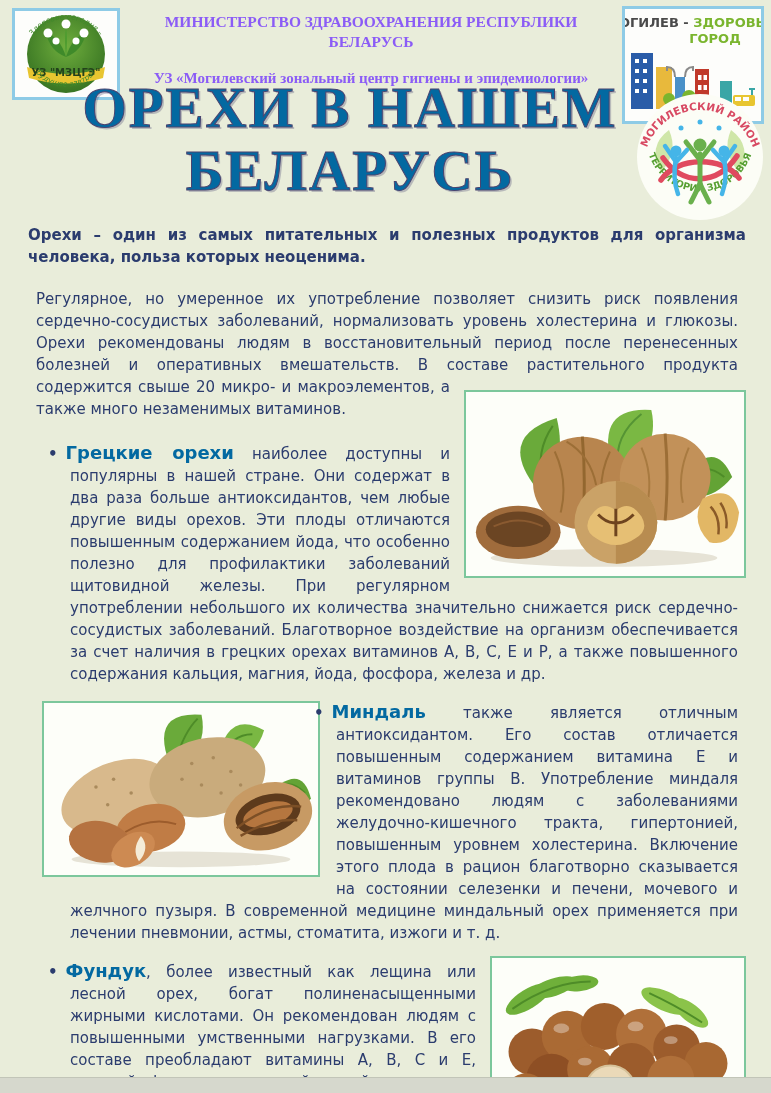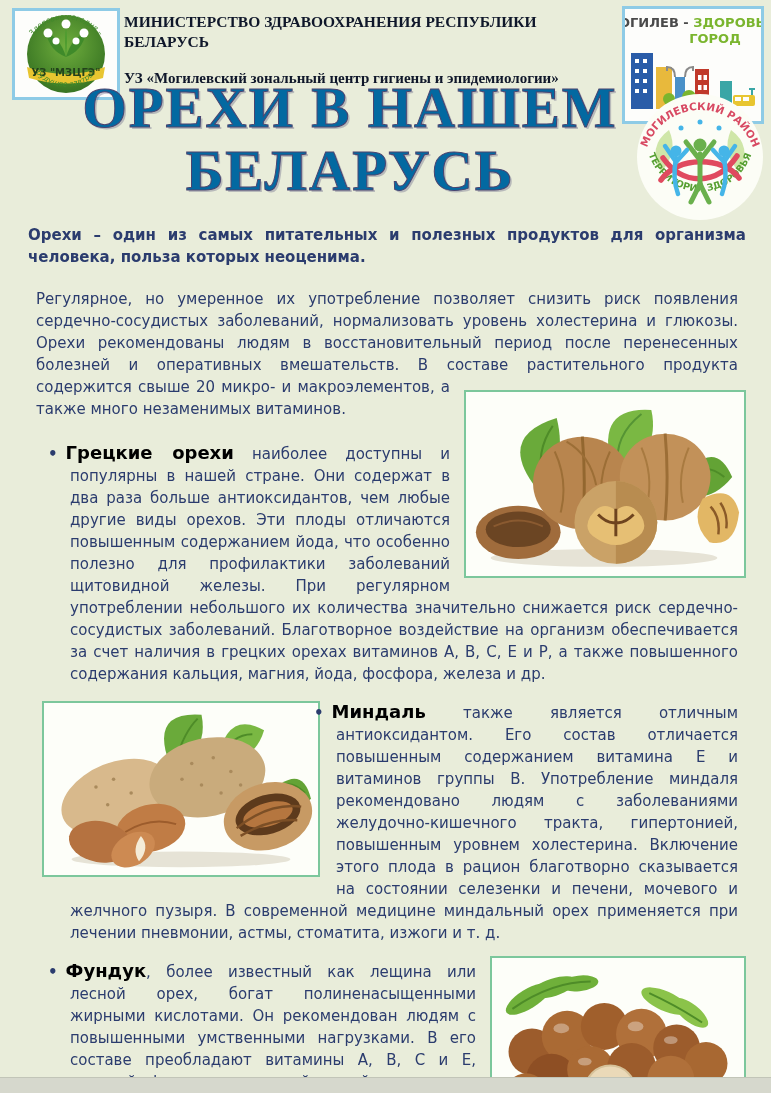--- a/index.html
+++ b/index.html
@@ -6,43 +6,43 @@
   .page{
     position:relative;width:771px;height:1093px;overflow:hidden;
     background:#e9edda;
     font-family:"DejaVu Sans",sans-serif;
   }
   
   .logo-box{position:absolute;background:#fdfdfb;border:3px solid #8ecbe6;box-sizing:border-box;}
   .logo-left{left:12px;top:8px;width:108px;height:92px;}
   .logo-right{left:622px;top:6px;width:142px;height:118px;}
   .ministry{
-    position:absolute;left:124px;top:12px;width:494px;
-    font-family:"Liberation Serif",serif;font-weight:bold;color:#0f172a;
+    position:absolute;left:124px;top:12px;width:494px;text-align:center;
+    font-family:"Liberation Serif",serif;font-weight:bold;color:#8b5cf6;
   }
   .ministry .l1{font-size:15.5px;line-height:20px;}
   .ministry .l2{font-size:15px;line-height:20px;margin-top:16px;}
   
   .title{
     position:absolute;left:40px;top:76px;width:620px;text-align:center;
     font-family:"Liberation Serif",serif;font-weight:bold;color:#0369a1;
     font-size:57px;line-height:63px;letter-spacing:2px;
     -webkit-text-stroke:1px #4a4470;
     text-shadow:2px 2px 0 rgba(74,68,112,.30);
   }
   .emblem{position:absolute;right:2px;top:92px;width:138px;height:134px;}
   
   .content{
     position:absolute;left:28px;top:224px;width:718px;
     color:#2b3c6e;font-size:15px;line-height:22px;text-align:justify;
   }
   .content p{margin:8px;}
   .intro{font-weight:bold;margin:0 0 20px 0 !important;}
   .bullet-para{padding-left:34px;text-indent:-22px;}
-  .sec-head{color:#000000;font-weight:bold;font-size:18px;}
+  .sec-head{color:#0369a1;font-weight:bold;font-size:18px;}
   .bullet{color:#2b3c6e;font-weight:bold;padding-right:8px;}
   .sec1{margin-top:22px !important;}
   .sec2{margin-top:16px !important;}
   .sec3{margin-top:16px !important;}
   
   figure{margin:0;background:#fdfef9;border:2px solid #7cc79c;box-sizing:border-box;}
   .fig-walnut{float:right;clear:right;width:282px;height:188px;margin:0 0 10px 14px;}
   .fig-almond{float:left;clear:left;width:278px;height:176px;margin:8px 16px 8px 14px;}
   .fig-hazel{float:right;clear:right;width:256px;height:178px;margin:4px 0 8px 14px;}
   figure svg{display:block;width:100%;height:100%;}

